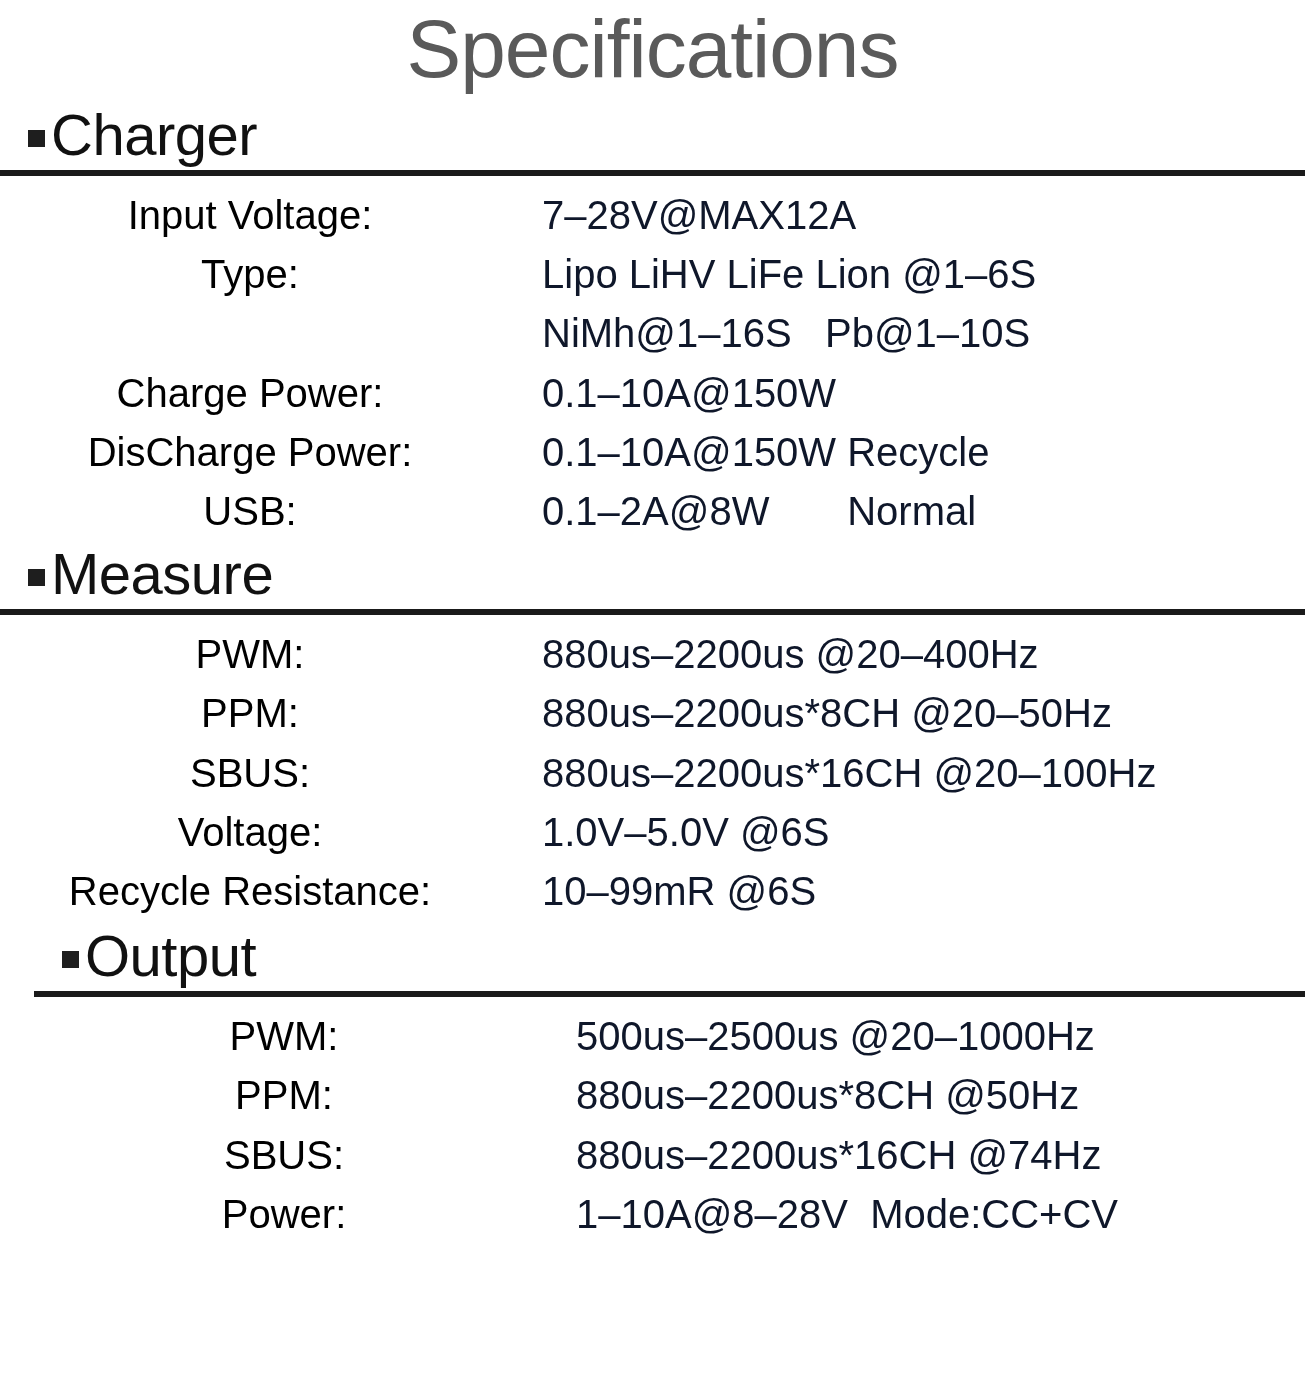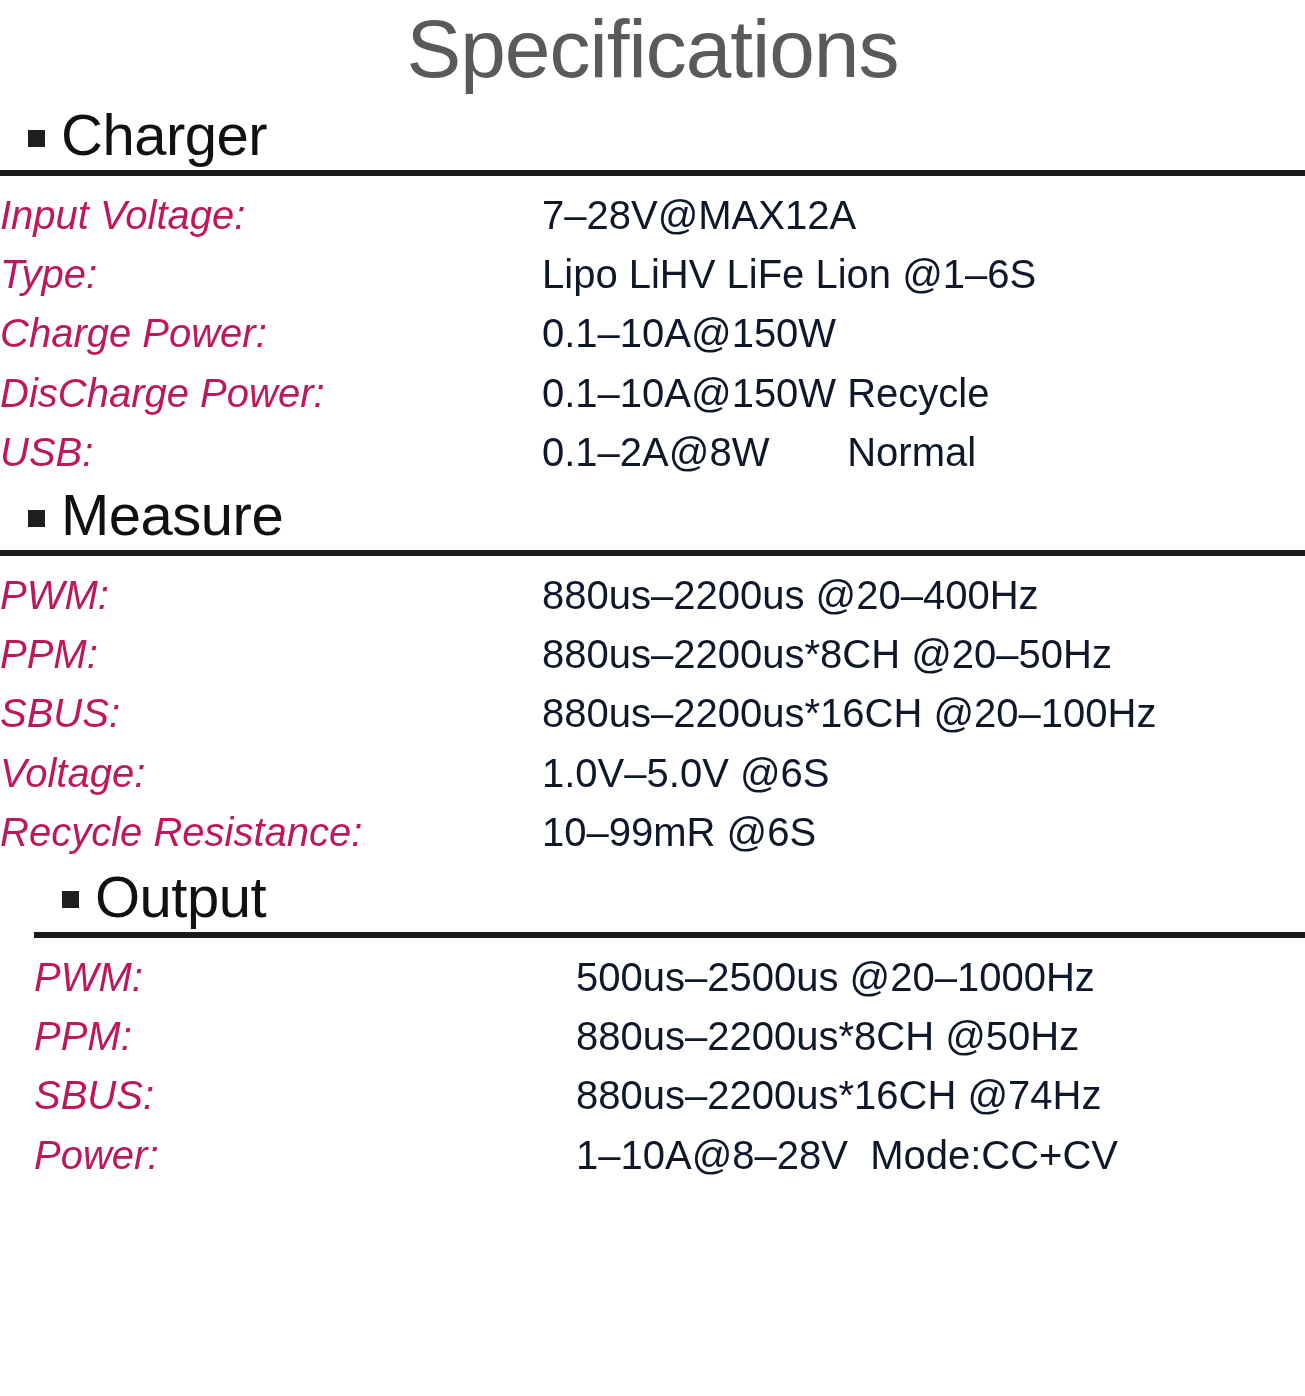--- a/index.html
+++ b/index.html
@@ -29,21 +29,21 @@
     margin: 0;
     padding: 6px 0 14px 0;
     line-height: 1.05;
   }
   .section {
     margin: 0;
   }
   .section-head {
     display: flex;
     align-items: center;
-    gap: 16px;
+    gap: 6px;
     padding-left: 28px;
     margin-bottom: 6px;
   }
   .bullet-square {
     width: 17px;
     height: 17px;
     background: #1e1e1e;
     display: inline-block;
     flex: 0 0 auto;
     margin-top: 6px;
@@ -63,28 +63,27 @@
   }
   .rows {
     width: 100%;
     border-collapse: collapse;
   }
   .rows tr td {
     padding: 0;
     vertical-align: top;
   }
   .lbl {
-    text-align: left;
+    text-align: center;
     width: 500px;
     padding-right: 0 !important;
     font-size: 40px;
-    color: #be185d;
+    color: #000000;
     line-height: 1.48;
     white-space: nowrap;
-    font-style: italic;
   }
   .val {
     text-align: left;
     padding-left: 42px !important;
     font-size: 40px;
     color: #0f172a;
     line-height: 1.48;
     white-space: pre;
   }
   .val.cont {
@@ -111,20 +110,24 @@
       <tbody>
         <tr>
           <td class="lbl">Input Voltage:</td>
           <td class="val">7–28V@MAX12A</td>
         </tr>
         <tr>
           <td class="lbl">Type:</td>
           <td class="val">Lipo LiHV LiFe Lion @1–6S</td>
         </tr>
         <tr>
+          <td class="lbl"></td>
+          <td class="val cont">NiMh@1–16S   Pb@1–10S</td>
+        </tr>
+        <tr>
           <td class="lbl">Charge Power:</td>
           <td class="val">0.1–10A@150W</td>
         </tr>
         <tr>
           <td class="lbl">DisCharge Power:</td>
           <td class="val">0.1–10A@150W Recycle</td>
         </tr>
         <tr>
           <td class="lbl">USB:</td>
           <td class="val">0.1–2A@8W       Normal</td>

